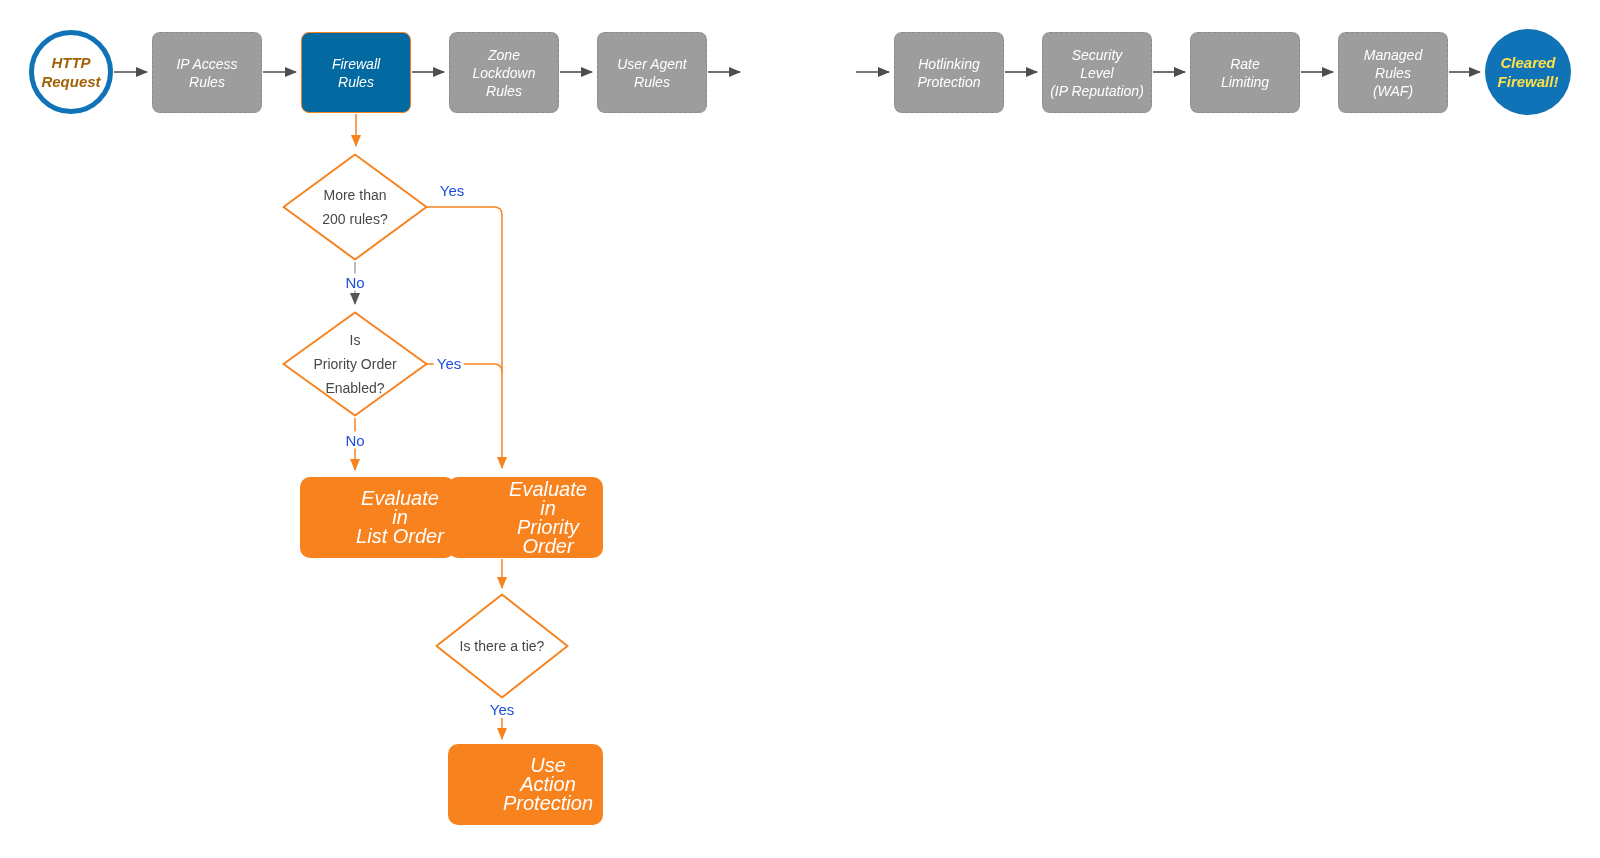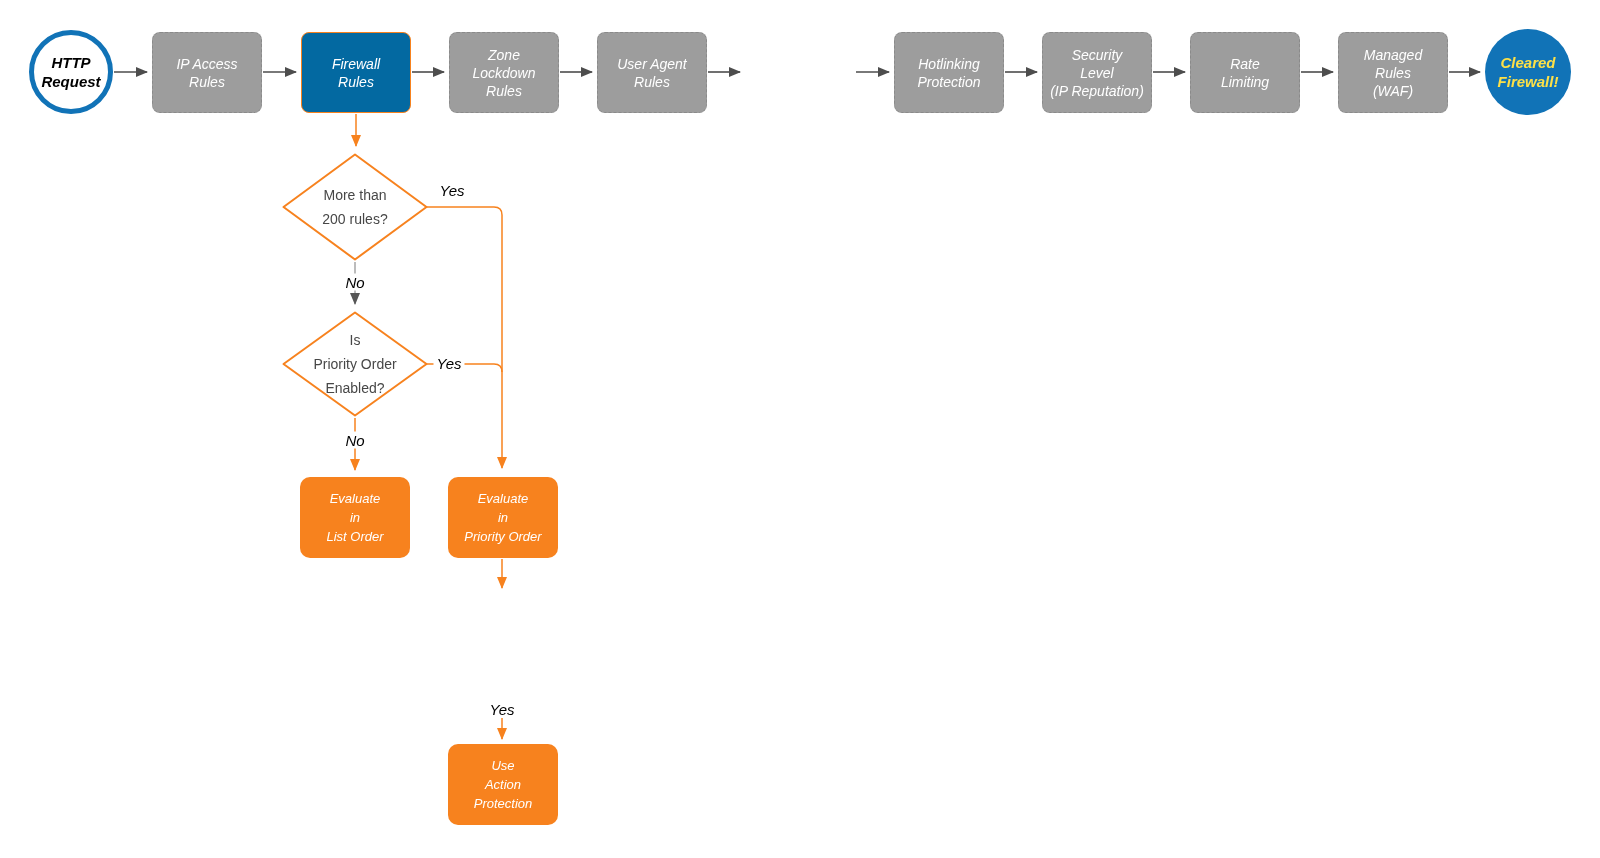--- a/index.html
+++ b/index.html
@@ -45,21 +45,21 @@
     justify-content: center;
     text-align: center;
     font-weight: bold;
     font-style: italic;
     font-size: 15px;
     line-height: 19px;
     white-space: pre-line;
   }
   .terminal.start {
     left: 29px; top: 30px; width: 84px; height: 84px;
-    background: #ffffff; border: 5px solid #1173B7; color: #000000;
+    background: #ffffff; border: 5px solid #1173B7; color: #a16207;
   }
   .terminal.end {
     left: 1485px; top: 29px; width: 86px; height: 86px;
     background: #1173B7; color: #fde047;
   }
 
   
   .diamond { position: absolute; }
   .diamond svg { display: block; }
   .diamond .dlabel {
@@ -78,32 +78,32 @@
     width: 110px;
     height: 81px;
     background: #F7821E;
     border-radius: 10px;
     display: flex;
     align-items: center;
     justify-content: center;
     text-align: center;
     color: #ffffff;
     font-style: italic;
-    font-size: 13px;
+    font-size: 20px;
     line-height: 19px;
     white-space: pre-line;
+    padding-left: 45px;
   }
 
   
   .edge-label {
     position: absolute;
     transform: translate(-50%, -50%);
     background: #ffffff;
-    color: #000000;
-    font-style: italic;
+    color: #1d4ed8;
     font-size: 15px;
     padding: 0 3px;
   }
 </style>
 </head>
 <body>
 
 <div class="canvas">
 
   <svg class="connectors" width="1600" height="858">
@@ -200,20 +200,26 @@
 
   <div class="diamond" style="left:282px; top:311px">
     <svg width="146" height="106">
       <polygon points="73,1.5 144.5,53 73,104.5 1.5,53" fill="#ffffff" stroke="#F7821E" stroke-width="2" stroke-linejoin="round"></polygon>
     </svg>
     <div class="dlabel">Is
 Priority Order
 Enabled?</div>
   </div>
 
+  <div class="diamond" style="left:435px; top:593px">
+    <svg width="134" height="106">
+      <polygon points="67,1.5 132.5,53 67,104.5 1.5,53" fill="#ffffff" stroke="#F7821E" stroke-width="2" stroke-linejoin="round"></polygon>
+    </svg>
+    <div class="dlabel">Is there a tie?</div>
+  </div>
 
   <div class="action" style="left:300px; top:477px">
     <span>Evaluate
 in
 List Order</span>
   </div>
   <div class="action" style="left:448px; top:477px">
     <span>Evaluate
 in
 Priority Order</span>

